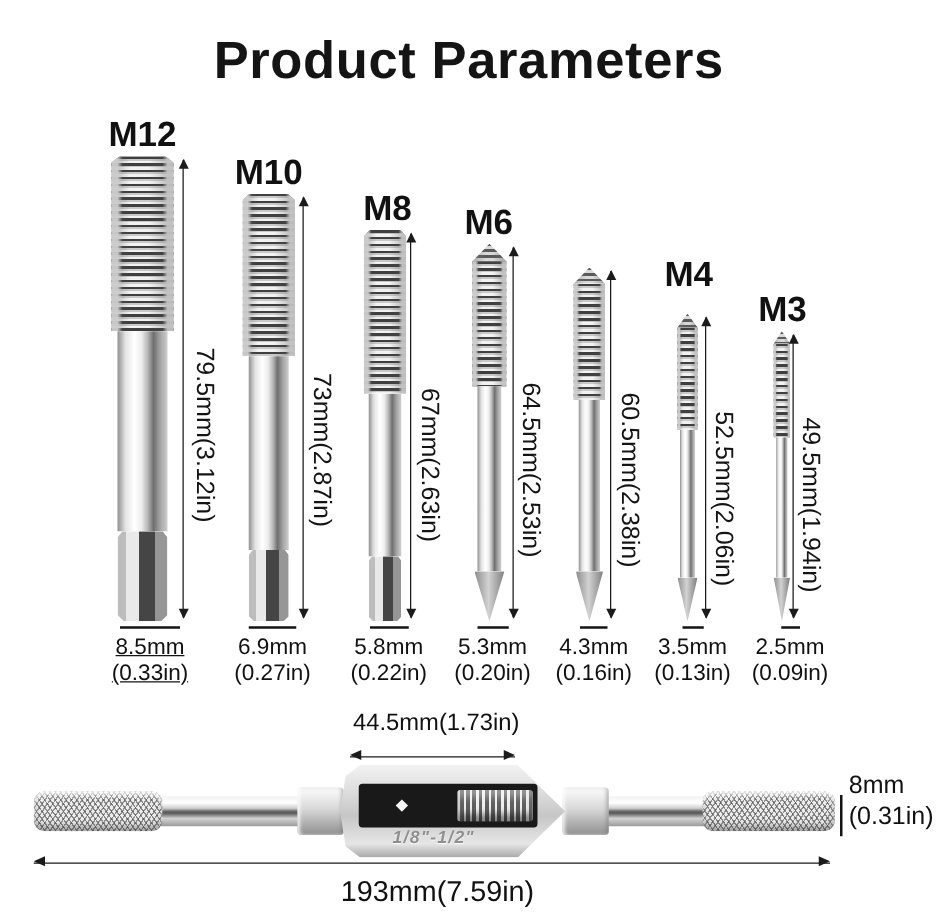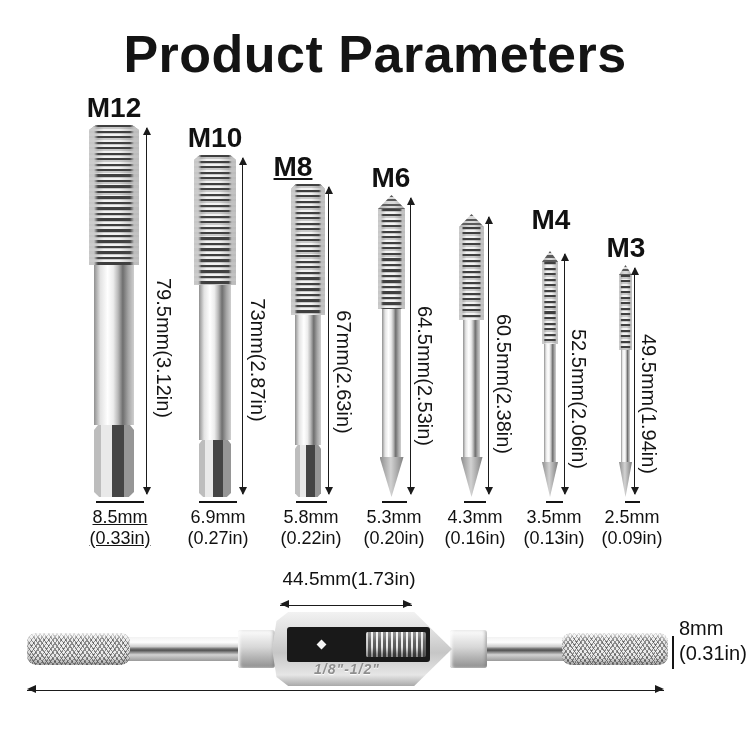--- a/index.html
+++ b/index.html
@@ -2,21 +2,21 @@
 <html><head>
 <meta charset="utf-8">
 <style>
   html,body { margin:0; padding:0; background:#fff; }
   .canvas {
     position:relative; width:750px; height:737px; background:#fff; overflow:hidden;
     font-family:"Liberation Sans","DejaVu Sans",sans-serif; color:#141414;
   }
   .title {
     position:absolute; left:0; right:0; top:24px; text-align:center;
-    font-size:52px; font-weight:800; letter-spacing:0.5px; color:#141414;
+    font-size:42px; font-weight:800; letter-spacing:0.5px; color:#141414;
   }
   
   .tap { position:absolute; display:flex; flex-direction:column; align-items:center; }
   .thread {
     width:100%;
     background:
       linear-gradient(90deg, rgba(205,205,205,.95) 0 10%, rgba(255,255,255,0) 18% 82%, rgba(195,195,195,.95) 90% 100%),
       linear-gradient(90deg, rgba(90,90,90,.45) 0%, rgba(255,255,255,0) 30% 60%, rgba(80,80,80,.4) 100%),
       repeating-linear-gradient(180deg, #3f3f3f 0 2px, #c9c9c9 2px 3.5px, #f2f2f2 3.5px 5.5px);
   }
@@ -119,21 +119,21 @@
     <div class="tick" style="width:38px;"></div>
     <div class="dtext">6.9mm</div>
     <div class="dtext">(0.27in)</div>
   </div>
 
   <div class="tap" style="left:291px;top:184px;width:34px;">
     <div class="thread flat" style="height:131px;width:34px;"></div>
     <div class="shank" style="height:130px;width:26px;"></div>
     <div class="sqend" style="height:52px;width:26px;"></div>
   </div>
-  <div class="tap-label" style="left:253px;top:151px;text-decoration:underline;">M8</div>
+  <div class="tap-label" style="left:270px;top:151px;">M8</div>
   <div class="varrow" style="left:328px;top:187px;height:307px;"></div>
   <div class="vlabel" style="left:343px;top:372px;">67mm(2.63in)</div>
   <div class="dia" style="left:271px;top:501px;">
     <div class="tick" style="width:31px;"></div>
     <div class="dtext">5.8mm</div>
     <div class="dtext">(0.22in)</div>
   </div>
 
   <div class="tap" style="left:378px;top:195px;width:27px;">
     <div class="tip" style="height:14px;width:27px;"></div>
@@ -209,14 +209,15 @@
   <div class="screw"></div>
   <div class="engrave-bottom">1/8"-1/2"</div>
 
   <div class="tick8"></div>
   <div class="dim8">
     <div>8mm</div>
     <div>(0.31in)</div>
   </div>
 
   <div class="harrow" style="left:27px;top:690px;width:637px;"></div>
+  <div class="dim193">193mm(7.59in)</div>
 
 </div>
 
 </body></html>

